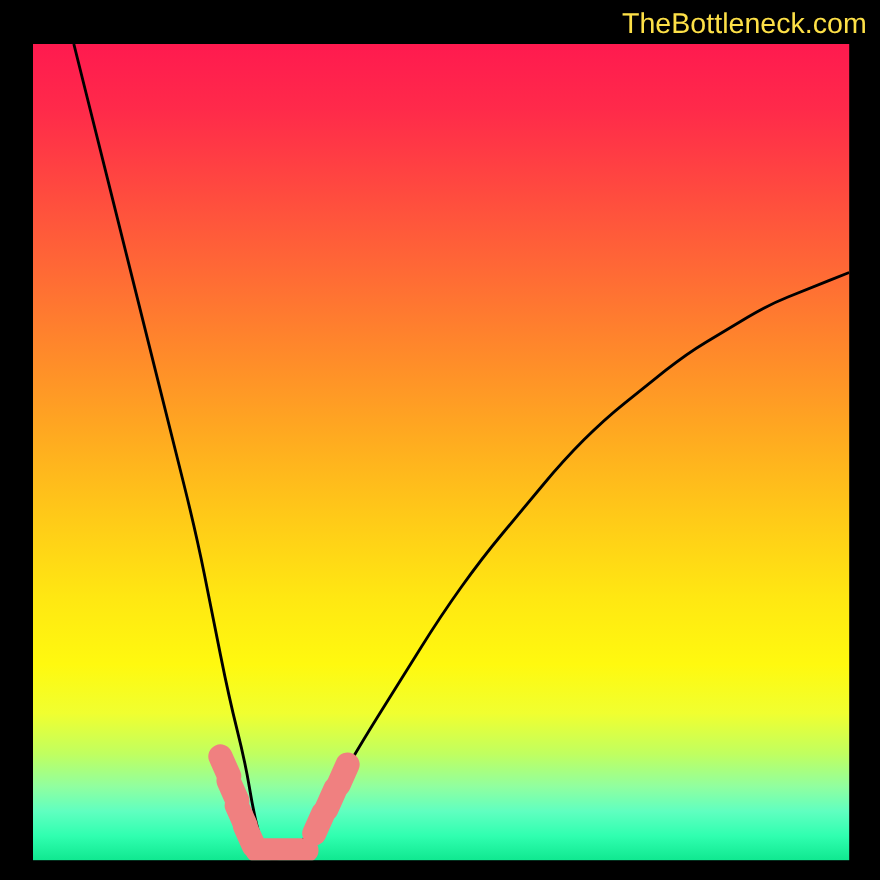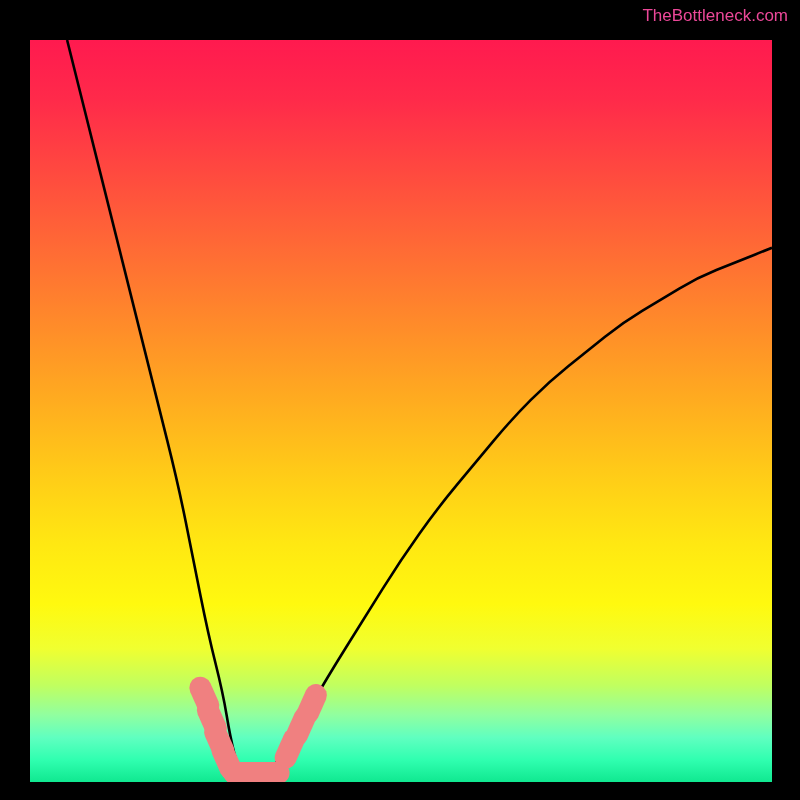--- a/index.html
+++ b/index.html
@@ -32,22 +32,22 @@
       #90ffa0 91%,
       #60ffc0 94%,
       #30ffb0 97%,
       #10e890 100%
     );
   }
   .attribution {
     position: absolute;
     top: 6px;
     right: 12px;
-    color: #ec4899;
-    font-size: 17px;
+    color: #fde047;
+    font-size: 26px;
   }
   svg.curve {
     position: absolute;
     left: 0;
     top: 0;
     width: 742px;
     height: 742px;
   }
   .marker {
     stroke: #f08080;

